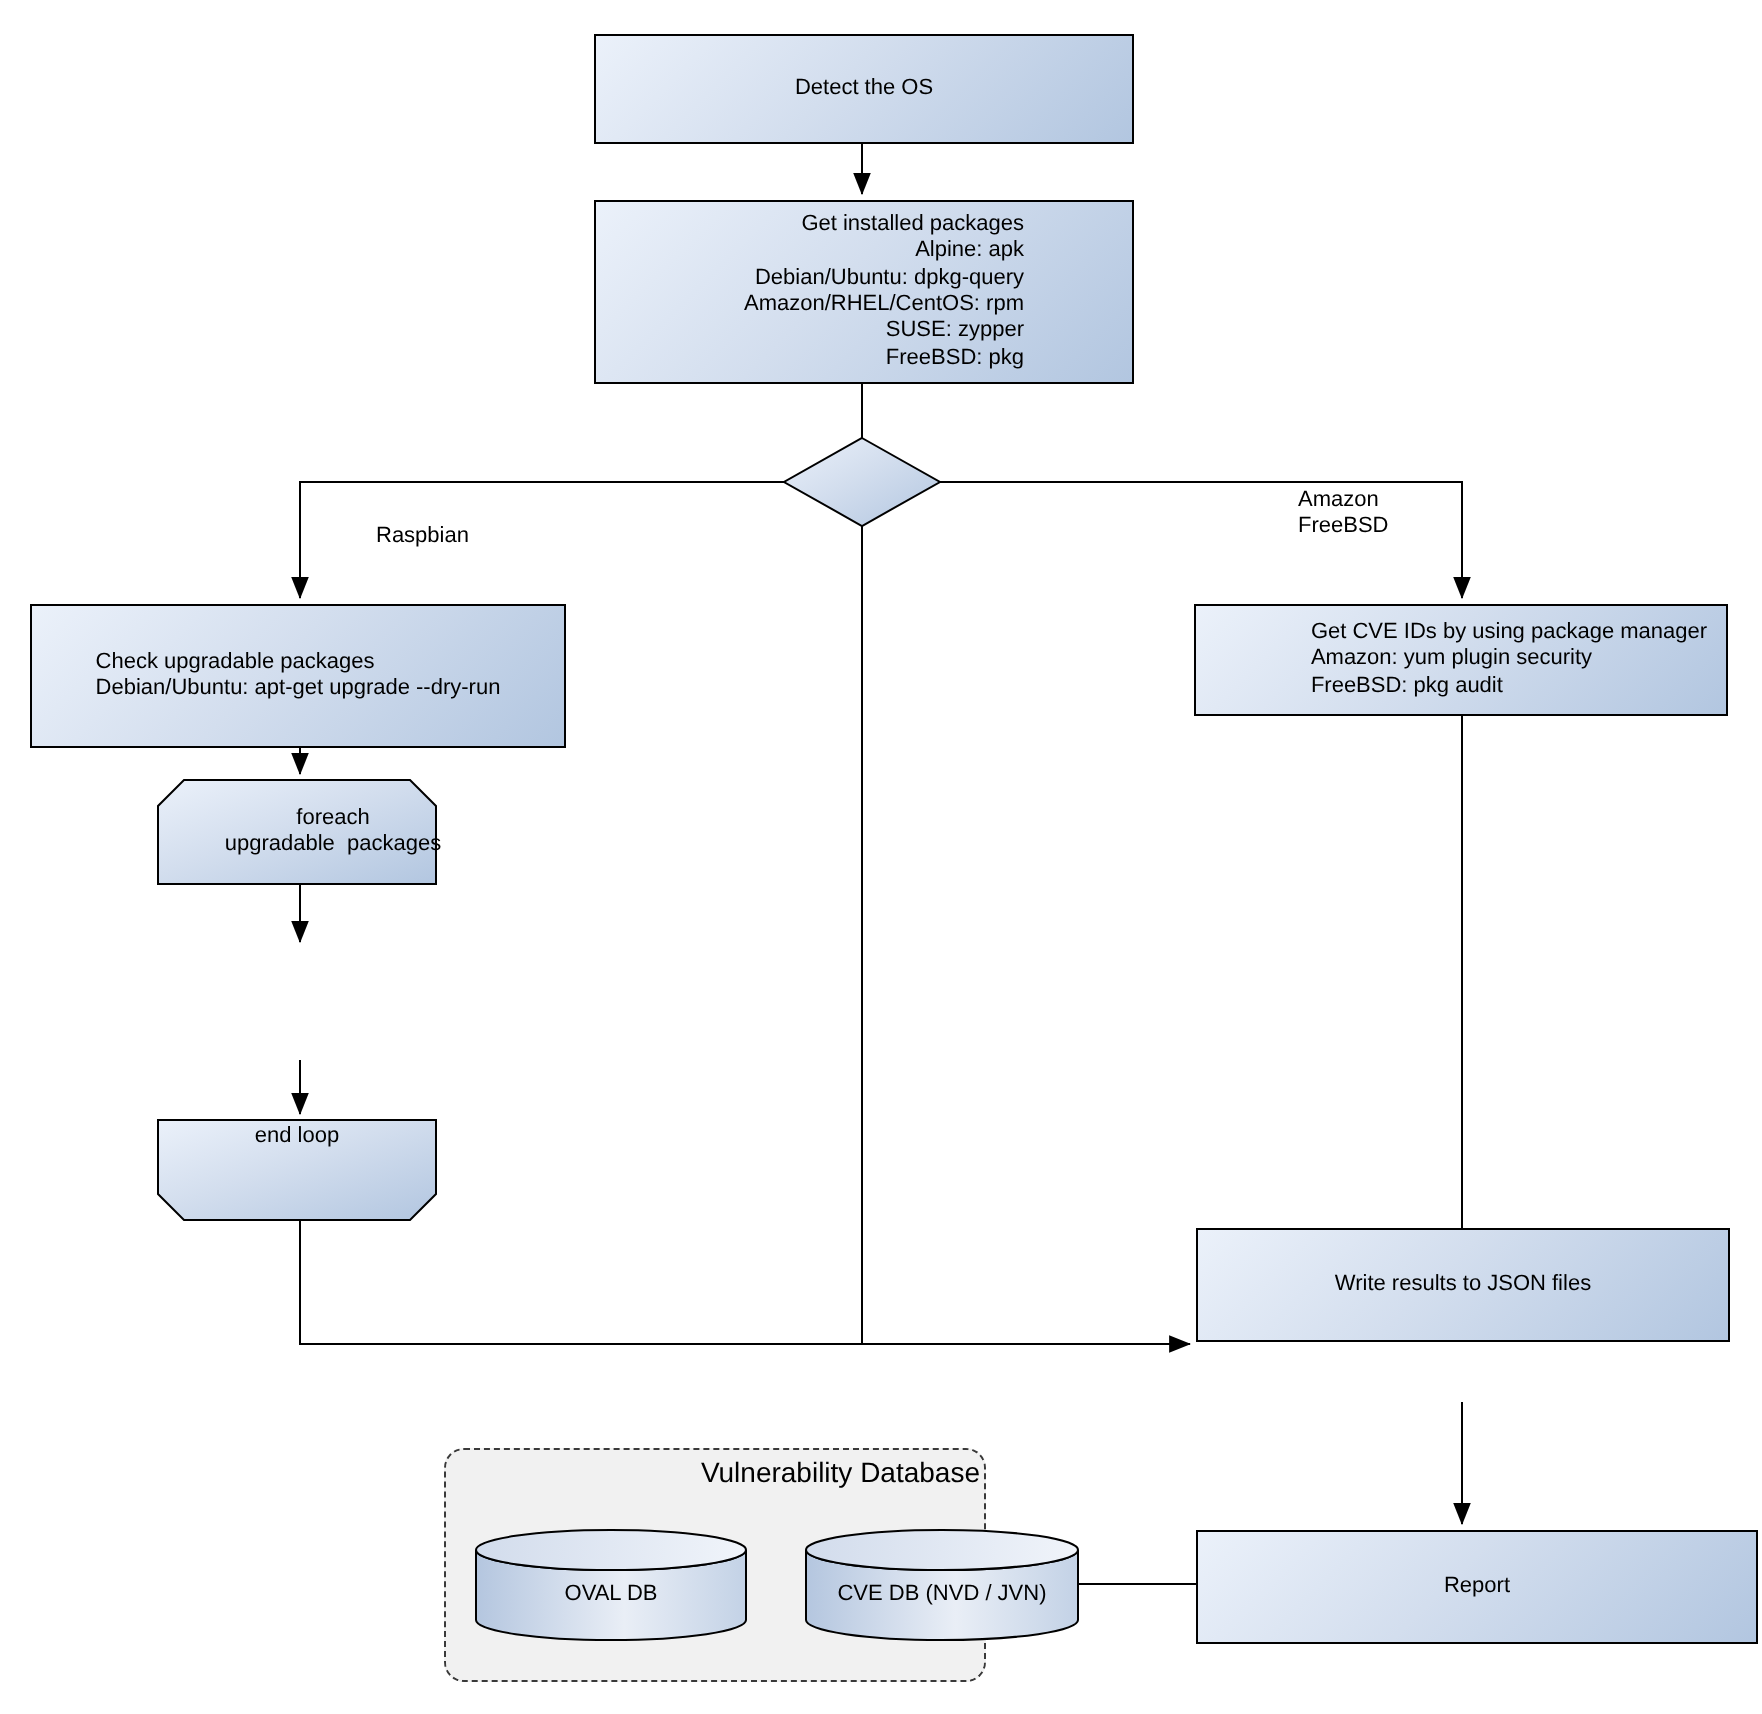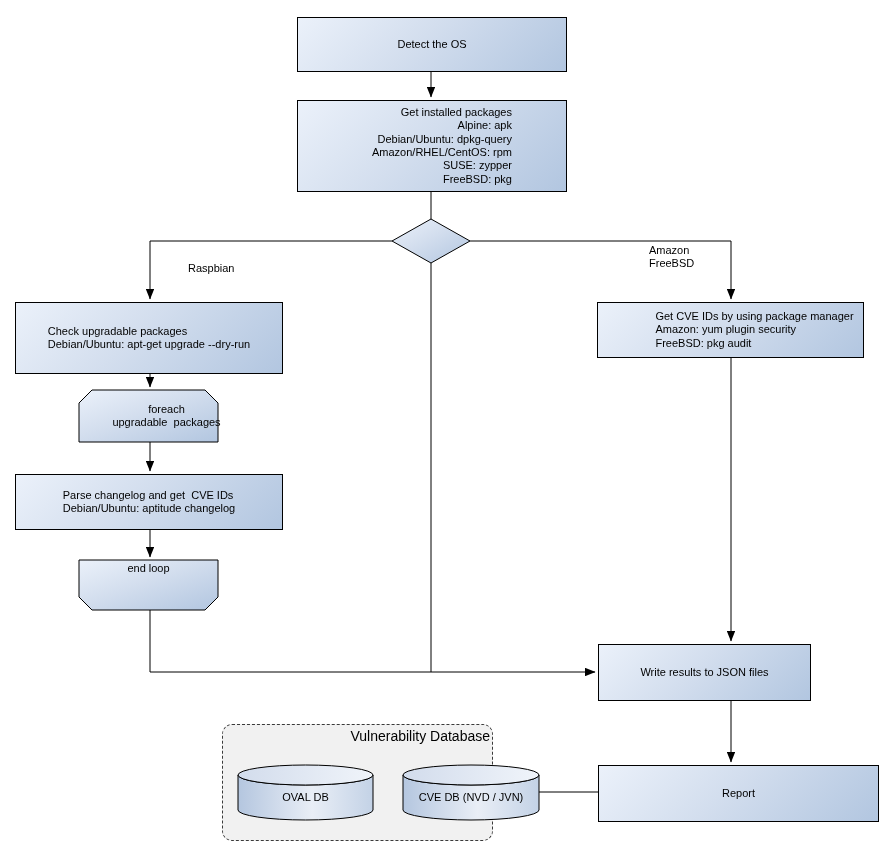--- a/index.html
+++ b/index.html
@@ -104,32 +104,28 @@
 Amazon/RHEL/CentOS: rpm
 SUSE: zypper
 FreeBSD: pkg</div>
   </div>
 
   <div class="node" style="left:15px; top:302px; width:268px; height:72px;">
     <div class="txt">Check upgradable packages
 Debian/Ubuntu: apt-get upgrade --dry-run</div>
   </div>
 
-  <div class="node" style="left:15px; top:474px; width:268px; height:56px;">
-    <div class="txt">Parse changelog and get  CVE IDs
-Debian/Ubuntu: aptitude changelog</div>
-  </div>
 
   <div class="node" style="left:597px; top:302px; width:267px; height:56px;padding-left:48px;">
     <div class="txt">Get CVE IDs by using package manager
 Amazon: yum plugin security
 FreeBSD: pkg audit</div>
   </div>
 
-  <div class="node" style="left:598px; top:644px; width:213px; height:57px;">
+  <div class="node" style="left:598px; top:614px; width:267px; height:57px;">
     <div class="txt">Write results to JSON files</div>
   </div>
 
   <div class="node" style="left:598px; top:765px; width:281px; height:57px;">
     <div class="txt">Report</div>
   </div>
 
   <div class="shape-label" style="left:79px; top:390px; width:111px; height:52px;margin-left:32px;">foreach
 upgradable  packages</div>
 

